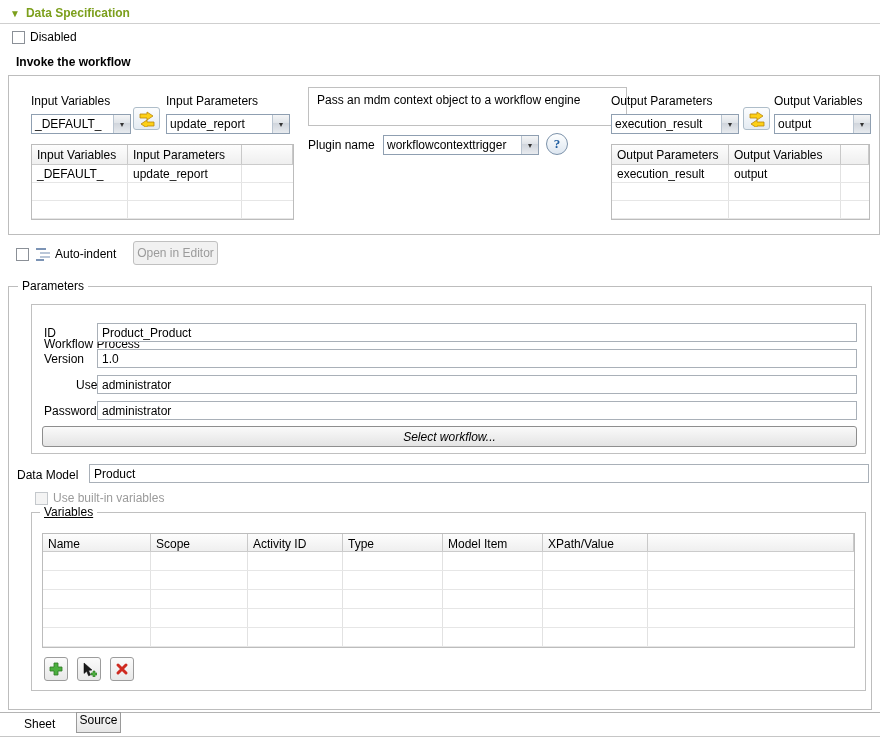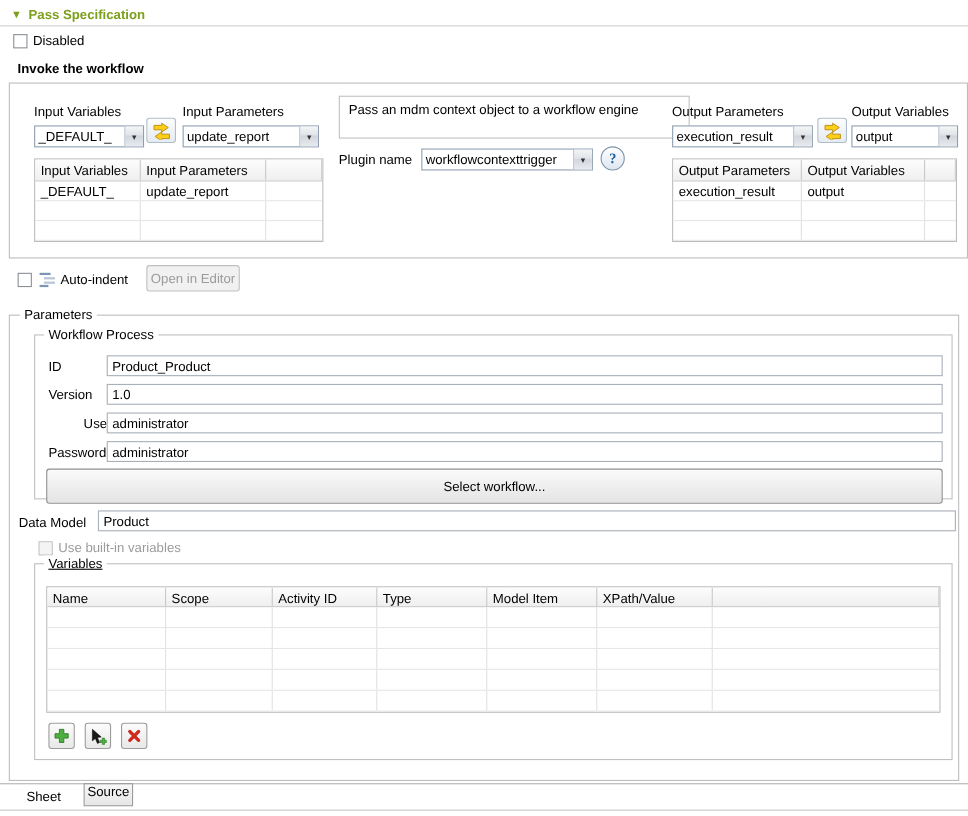--- a/index.html
+++ b/index.html
@@ -45,21 +45,21 @@
   .tab-inactive{position:absolute;border:1px solid #9a9a9a;background:linear-gradient(#f8f8f8,#e6e6e6);
                 display:flex;align-items:flex-start;justify-content:center;}
 </style>
 </head>
 <body>
 
 <div class="screen">
 
   <div class="sec-header">
     <span class="tri">▼</span>
-    <span class="sec-title">Pass Specification</span>
+    <span class="sec-title">Data Specification</span>
   </div>
   <div class="hline" style="left:0;top:23px;width:880px;"></div>
 
   <input type="checkbox" class="cb" style="left: 12px; top: 31px;">
   <span class="lbl" style="left:30px;top:30px;">Disabled</span>
 
   <span class="lbl bold" style="left:16px;top:55px;">Invoke the workflow</span>
 
   <div class="box" style="left:8px;top:75px;width:872px;height:160px;border-color:#bdbdbd;">
 
@@ -165,35 +165,35 @@
     <rect x="5" y="10" width="10" height="2" fill="#b9c6d8"></rect>
     <rect x="1" y="13" width="8" height="2" fill="#7c94b5"></rect>
   </svg>
   <span class="lbl" style="left:55px;top:247px;">Auto-indent</span>
   <button class="btn disabled" style="left:133px;top:241px;width:85px;height:24px;" disabled="">Open in Editor</button>
 
   <div class="box" style="left:8px;top:286px;width:864px;height:424px;border-color:#bdbdbd;padding-left:14px;">
     <span class="legend" style="left:9px;">Parameters</span>
 
     <div class="box" style="left:22px;top:17px;width:835px;height:150px;">
-      <span class="legend" style="left:8px;">Workflow Process</span>
+      <span class="legend" style="left:8px;margin-top:40px;">Workflow Process</span>
 
       <span class="lbl" style="left:12px;top:21px;">ID</span>
       <input class="tfield" style="left: 65px; top: 18px; width: 760px;" value="Product_Product">
 
       <span class="lbl" style="left:12px;top:47px;">Version</span>
       <input class="tfield" style="left: 65px; top: 44px; width: 760px;" value="1.0">
 
       <span class="lbl" style="left:12px;top:73px;margin-left:32px;">User</span>
       <input class="tfield" style="left: 65px; top: 70px; width: 760px;" value="administrator">
 
       <span class="lbl" style="left:12px;top:99px;">Password</span>
       <input class="tfield" style="left: 65px; top: 96px; width: 760px;" value="administrator">
 
-      <button class="btn" style="left:10px;top:121px;width:815px;height:32px;">Select workflow...</button>
+      <button class="btn" style="left:10px;top:121px;width:815px;height:21px;font-style:italic;">Select workflow...</button>
     </div>
 
     <span class="lbl" style="left:8px;top:181px;">Data Model</span>
     <input class="tfield" style="left: 80px; top: 177px; width: 780px;" value="Product">
 
     <input type="checkbox" class="cb" style="left: 26px; top: 205px;" disabled="">
     <span class="lbl gray" style="left:44px;top:204px;">Use built-in variables</span>
 
     <div class="box" style="left:22px;top:225px;width:835px;height:179px;">
       <span class="legend" style="left:8px;text-decoration:underline;">Variables</span>

